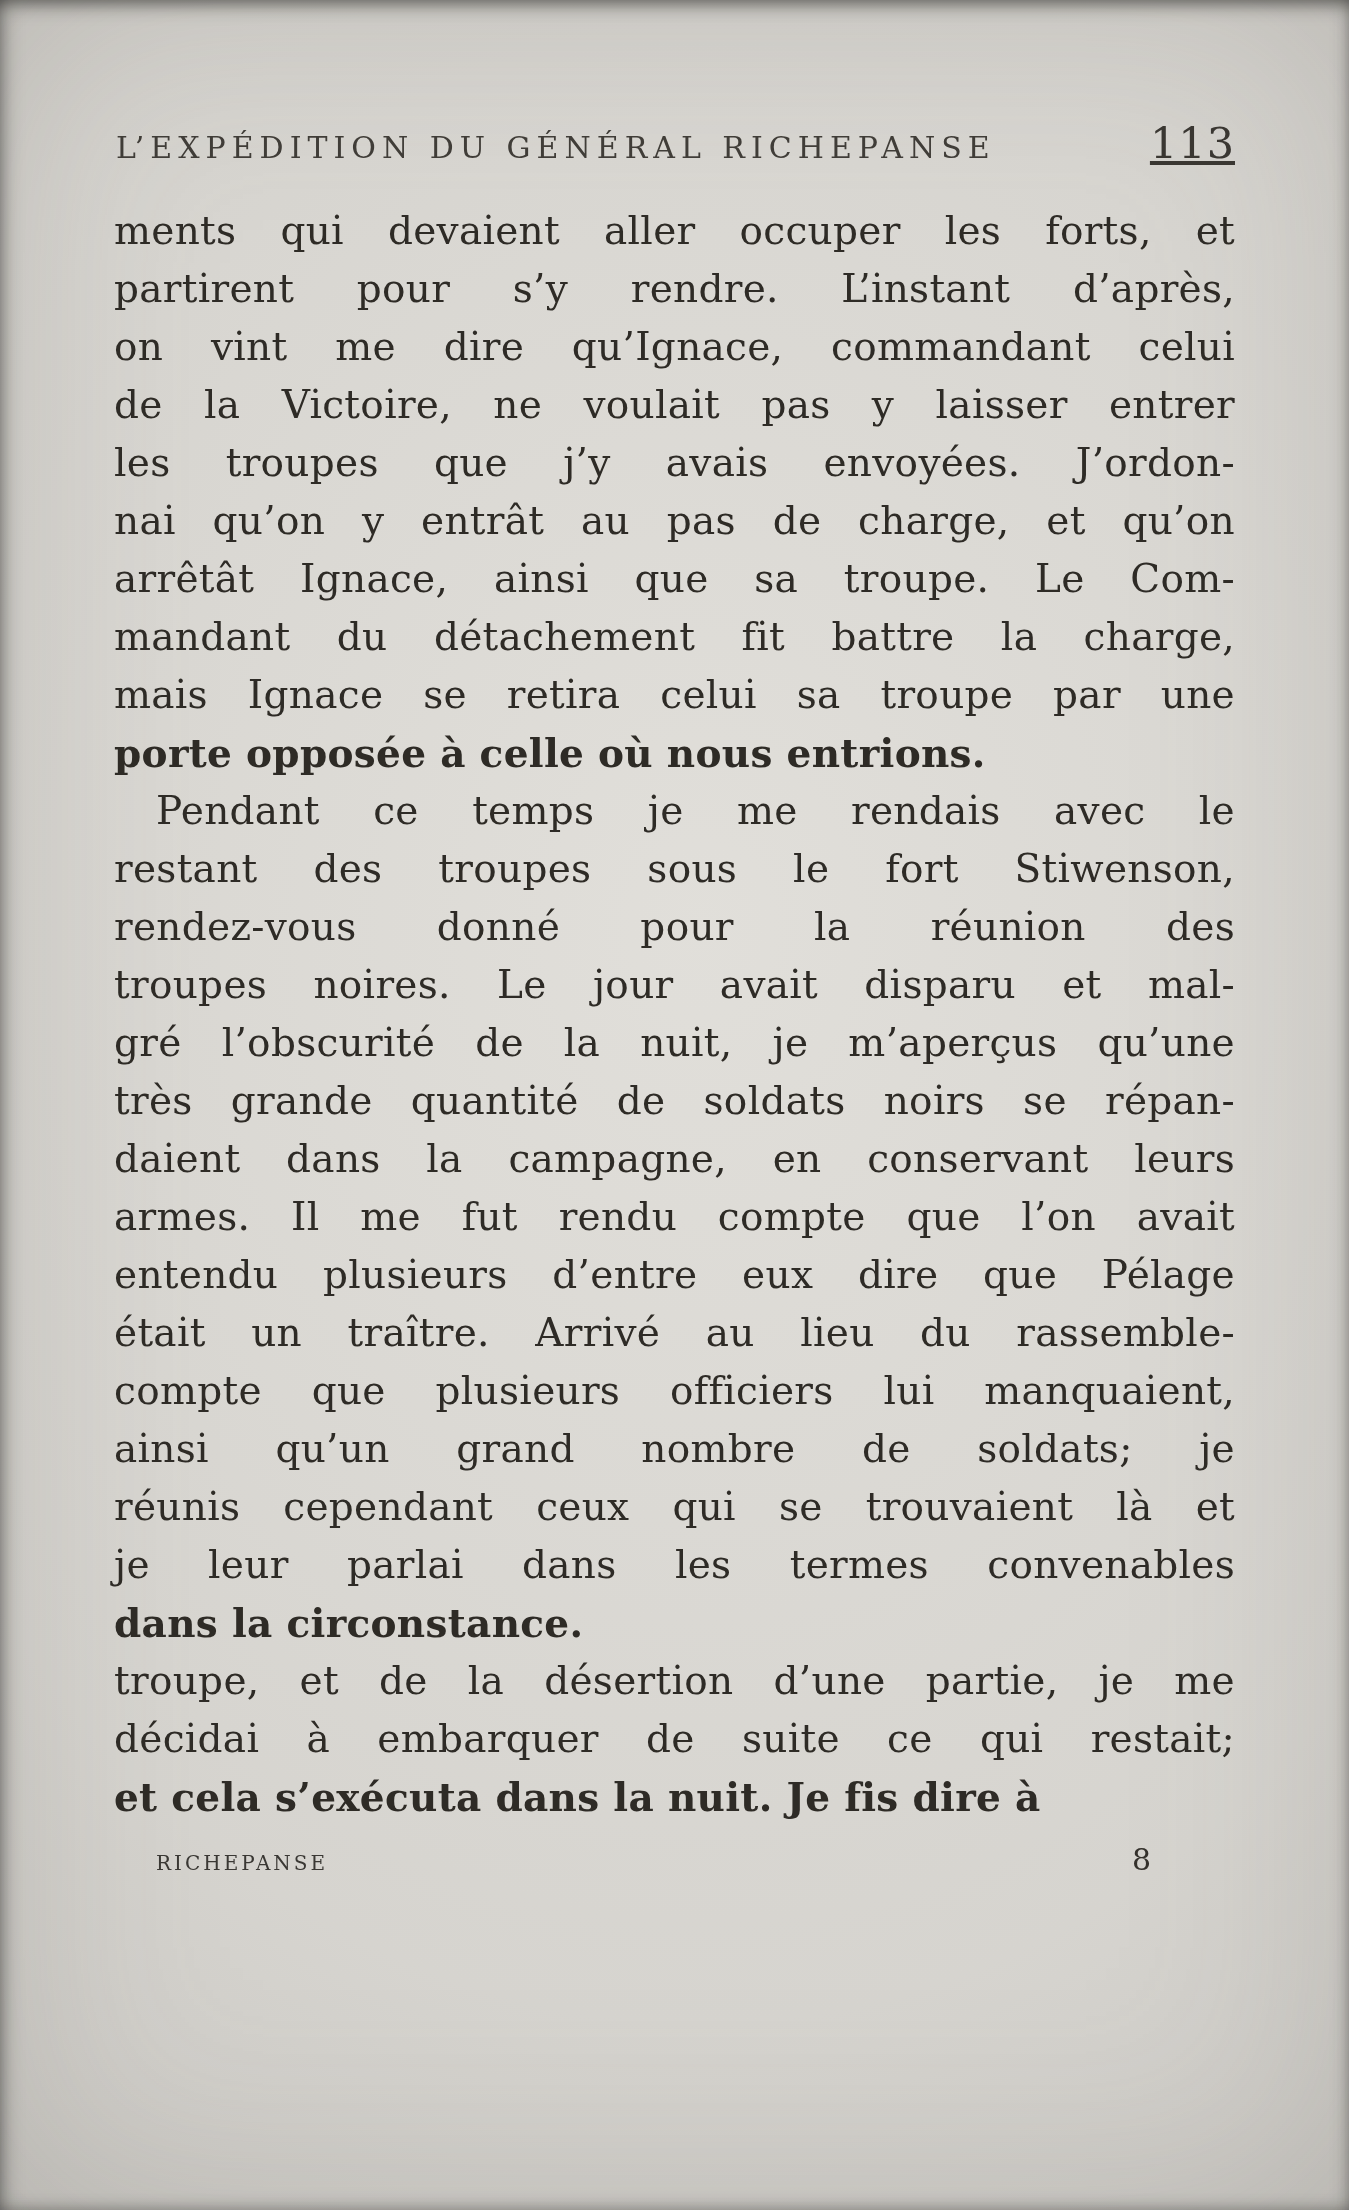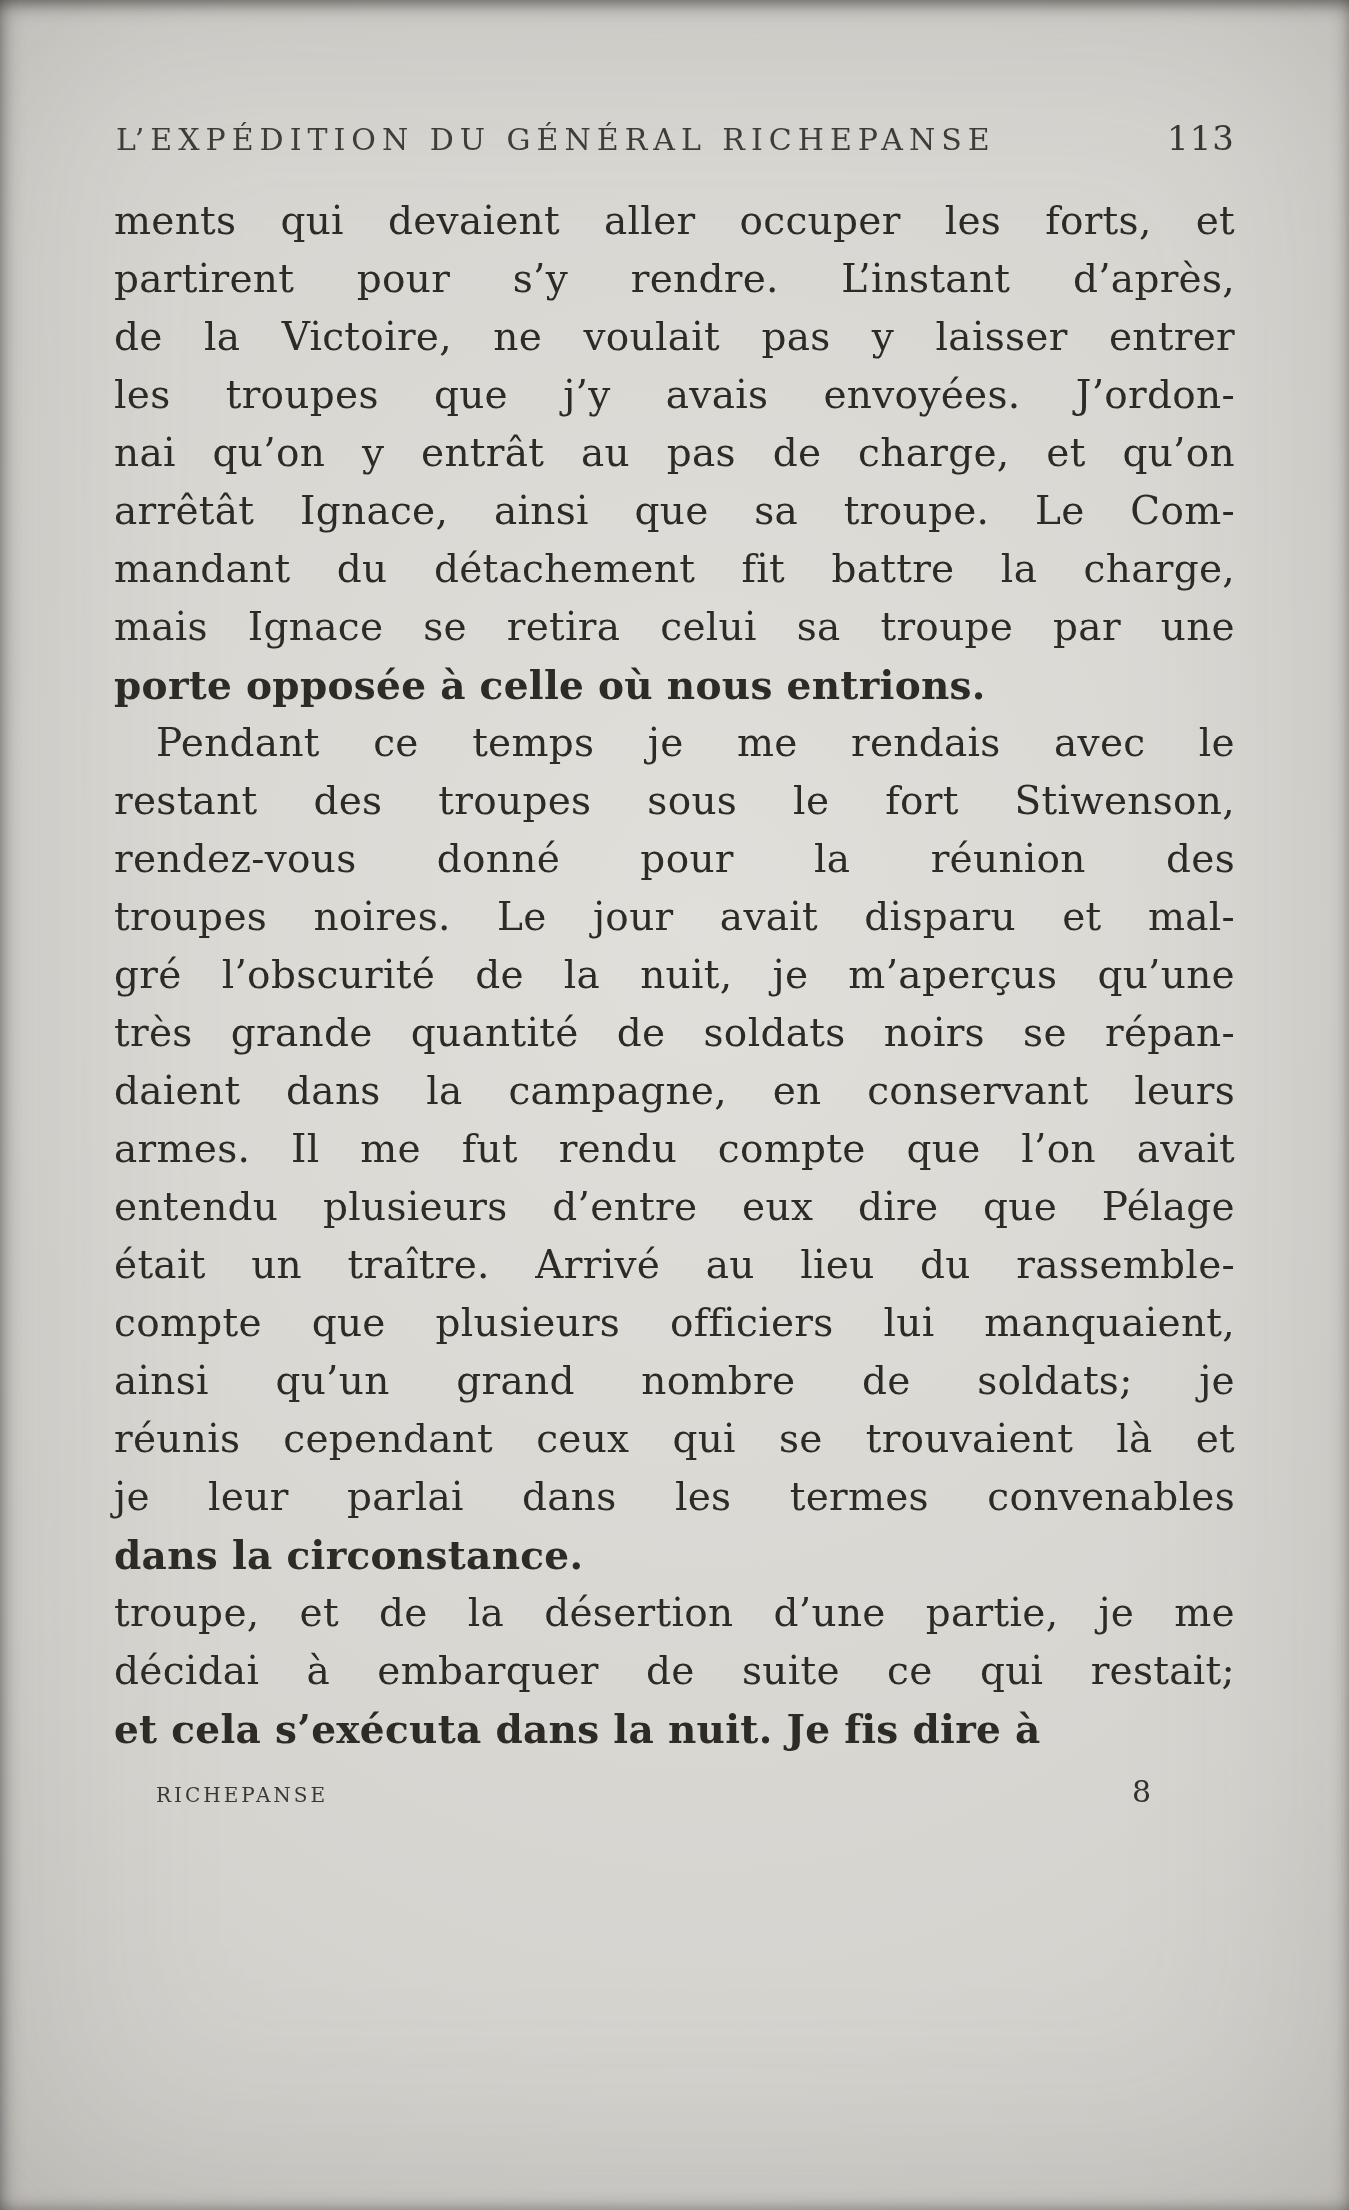--- a/index.html
+++ b/index.html
@@ -37,23 +37,24 @@
     align-items: baseline;
     margin: 0 0 34px 2px;
   }
   .running-head .title {
     font-size: 30px;
     letter-spacing: 6px;
     color: #403d38;
     white-space: nowrap;
   }
   .running-head .folio {
-    font-size: 34px;
+    font-size: 43px;
     color: #3a3732;
     letter-spacing: 1px;
+    text-decoration: underline;
   }
   .body-text {
     font-size: 39px;
     line-height: 58px;
     letter-spacing: 0.3px;
   }
   .paragraph {
     margin: 0;
   }
   .line {
@@ -94,20 +95,21 @@
 
   <div class="running-head">
     <span class="title">L’EXPÉDITION DU GÉNÉRAL RICHEPANSE</span>
     <span class="folio">113</span>
   </div>
 
   <div class="body-text">
       <div class="paragraph">
         <div class="line">ments qui devaient aller occuper les forts, et</div>
         <div class="line">partirent pour s’y rendre. L’instant d’après,</div>
+        <div class="line">on vint me dire qu’Ignace, commandant celui</div>
         <div class="line">de la Victoire, ne voulait pas y laisser entrer</div>
         <div class="line">les troupes que j’y avais envoyées. J’ordon-</div>
         <div class="line">nai qu’on y entrât au pas de charge, et qu’on</div>
         <div class="line">arrêtât Ignace, ainsi que sa troupe. Le Com-</div>
         <div class="line">mandant du détachement fit battre la charge,</div>
         <div class="line">mais Ignace se retira celui sa troupe par une</div>
         <div class="line last">porte opposée à celle où nous entrions.</div>
       </div>
       <div class="paragraph">
         <div class="line indent">Pendant ce temps je me rendais avec le</div>

